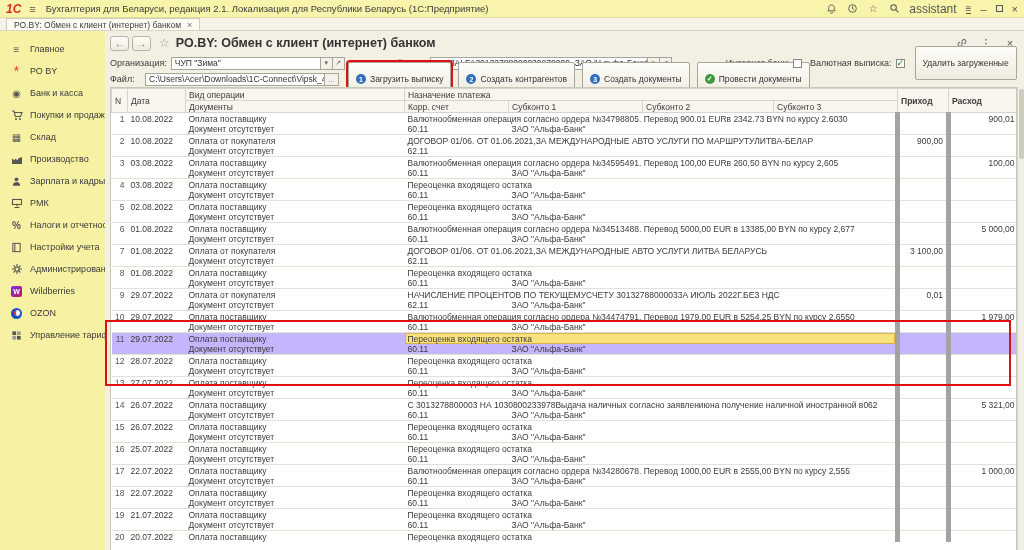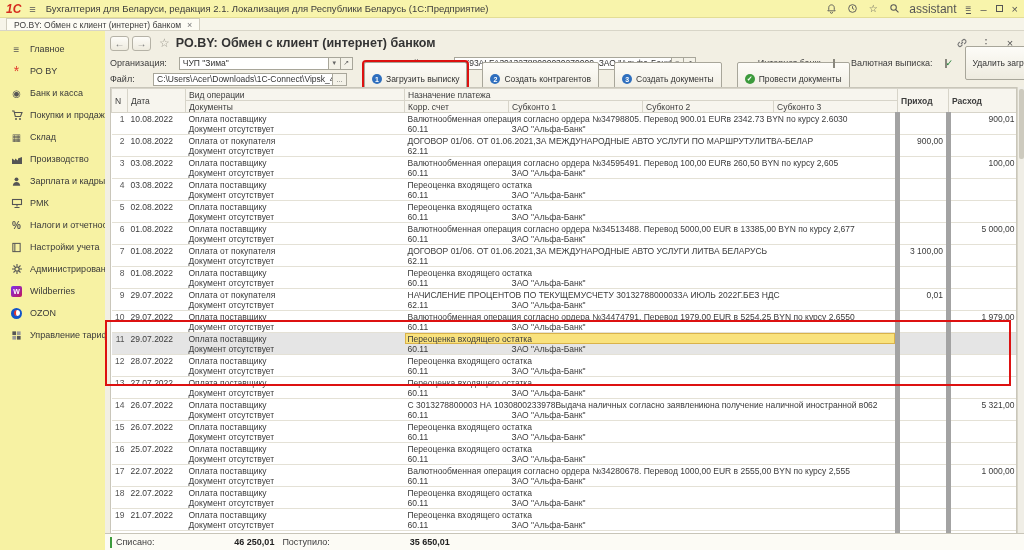--- a/index.html
+++ b/index.html
@@ -39,21 +39,21 @@
 
   
   .nav-row { height:24px; display:flex; align-items:center; padding:0 8px 0 5px; flex:0 0 auto; }
   .nav-btn { width:19px; height:15px; border:1px solid #b5b2a6; border-radius:3px; background:linear-gradient(#fdfcf8,#eeebdf); font-size:10px; color:#777; display:inline-flex; align-items:center; justify-content:center; margin-right:3px; }
   .nav-star { font-size:12px; color:#9a978c; margin:0 6px 0 5px; }
   .page-title { font-size:12.5px; font-weight:bold; color:#333; white-space:nowrap; }
   .nav-right { margin-left:auto; display:flex; align-items:center; gap:12px; color:#666; }
   .nav-right .tb-ico { font-size:11px; }
 
   
-  .form-row { height:16px; display:flex; align-items:center; padding-left:5px; flex:0 0 auto; gap:12px; }
+  .form-row { height:16px; display:flex; align-items:center; padding-left:5px; flex:0 0 auto; gap:4px; }
   .f-label { font-size:9px; color:#3c3c3c; white-space:nowrap; }
   .f-input { height:13px; background:#fff; border:1px solid #a8a69a; font-size:8.5px; color:#333; padding:0 3px; display:flex; align-items:center; white-space:nowrap; overflow:hidden; }
   .mini-btn { width:12px; height:13px; border:1px solid #a8a69a; border-left:none; background:#f4f2e8; font-size:7px; color:#666; display:inline-flex; align-items:center; justify-content:center; }
   .checkbox { width:9px; height:9px; border:1px solid #8a887e; background:#fff; display:inline-block; position:relative; }
   .checkbox.checked::after { content:"✓"; position:absolute; top:-2px; left:0px; font-size:9px; color:#1e7e34; font-weight:bold; }
   .btn { height:15px; border:1px solid #a8a69a; border-radius:2px; background:linear-gradient(#fdfcf8,#eeebdf); font-size:8.5px; color:#333; display:inline-flex; align-items:center; padding:16px 7px; gap:4px; white-space:nowrap; }
   .badge-num { width:10px; height:10px; border-radius:50%; background:#2f6fbe; color:#fff; font-size:7px; font-weight:bold; display:inline-flex; align-items:center; justify-content:center; }
   .badge-check { width:10px; height:10px; border-radius:50%; background:#3c9a3c; color:#fff; font-size:7px; font-weight:bold; display:inline-flex; align-items:center; justify-content:center; }
   .annotated { outline:2px solid #dd1111; outline-offset:0px; }
 
@@ -62,21 +62,21 @@
   .grid-wrap { width:912px; margin-left:5px; background:#fff; border:1px solid #c9c6ba; border-bottom:none; overflow:hidden; display:flex; flex-direction:column; }
   table { border-collapse:collapse; table-layout:fixed; width:906px; }
   col.c1{width:16px} col.c2{width:58px} col.c3{width:219px} col.c4{width:104px} col.c5{width:134px} col.c6{width:131px} col.c7{width:124px} col.c8{width:51px} col.c9{width:69px}
   thead td { background:#f7f5ee; border:1px solid #d7d4c9; font-size:8.5px; color:#3c3c3c; padding:0 3px; height:12px; white-space:nowrap; overflow:hidden; }
   thead td.hb { font-weight:bold; }
   tbody td { font-size:8.5px; color:#3a3a3a; padding:0 3px; height:10px; line-height:10px; white-space:nowrap; overflow:hidden; vertical-align:top; }
   tbody tr.r1 td { border-top:1px solid #e4e1d6; padding-top:1px; }
   tbody tr:first-child td { border-top:none; }
   td.c-n { text-align:right; color:#555; }
   td.c-in, td.c-out { text-align:right; border-left:5px solid #a3a3a3; }
-  tr.selected td { background:#e5e5e5; }
+  tr.selected td { background:#c4b5fd; }
   td.cell-hl { background:#f9e27d !important; box-shadow:inset 0 0 0 1px #d9b24a; }
   .vscroll { width:7px; background:#f0eee6; border-left:1px solid #d8d5c8; position:relative; }
   .vscroll .thumb { position:absolute; top:2px; left:1px; width:5px; height:70px; background:#cdcabe; border-radius:2px; }
 
   
   .footer { height:17px; background:#fcfbf5; border-top:1px solid #c8c5b8; display:flex; align-items:center; padding-left:5px; flex:0 0 auto; font-size:9px; color:#3c3c3c; }
   .green-bar { width:2px; height:11px; background:#3c9a3c; margin-right:4px; }
   .tot-val { font-weight:bold; color:#222; display:inline-block; text-align:right; }
   .tv1 { width:120px; margin-right:8px; }
   .tv2 { width:120px; }
@@ -642,24 +642,17 @@
   </tr>
 
 </tbody>
           </table>
         </div>
         <div class="vscroll">
             <div class="thumb"></div>
           </div>
       </div>
 
-      <div class="footer">
-        <span class="green-bar"></span>
-        <span>Списано:</span>
-        <span class="tot-val tv1">46 250,01</span>
-        <span>Поступило:</span>
-        <span class="tot-val tv2">35 650,01</span>
-      </div>
     </main>
   </div>
 
   <div class="annot-rect"></div>
 </div>
 
 </body></html>

